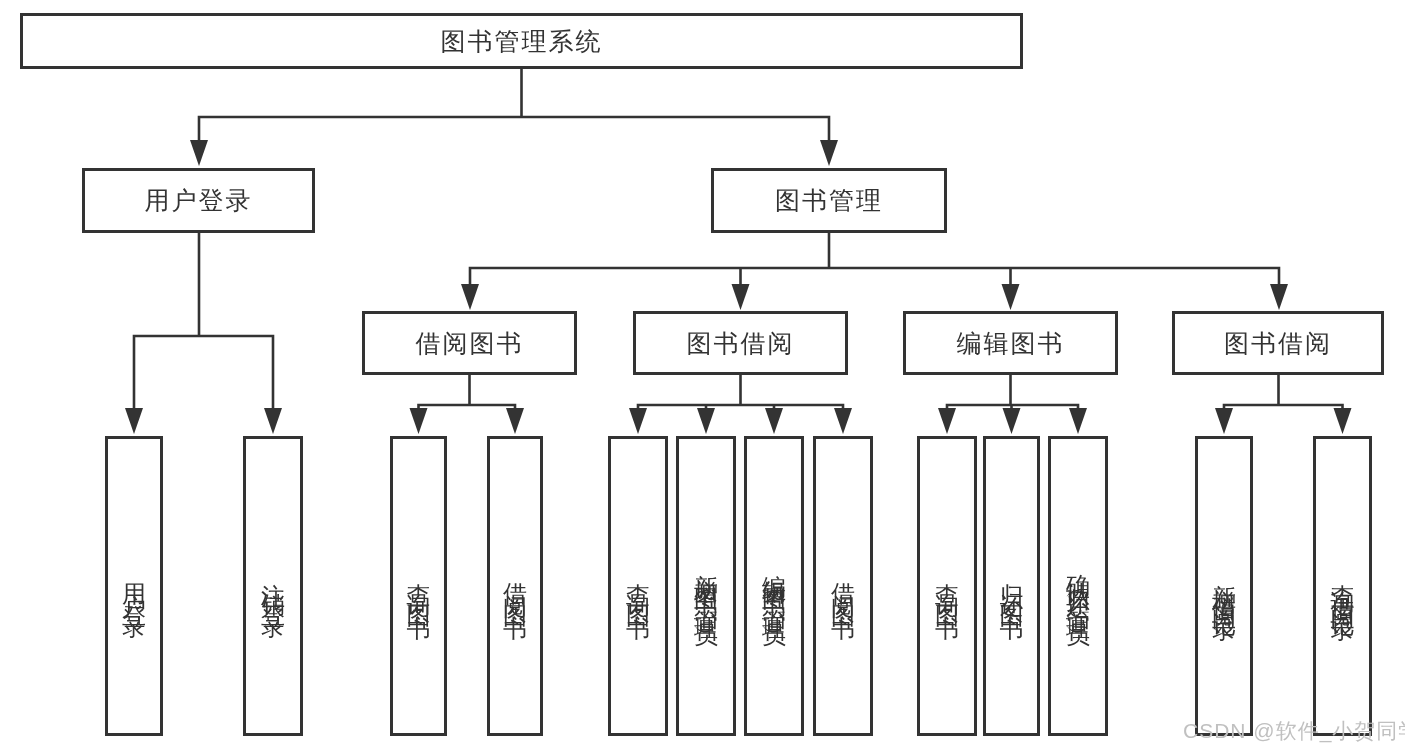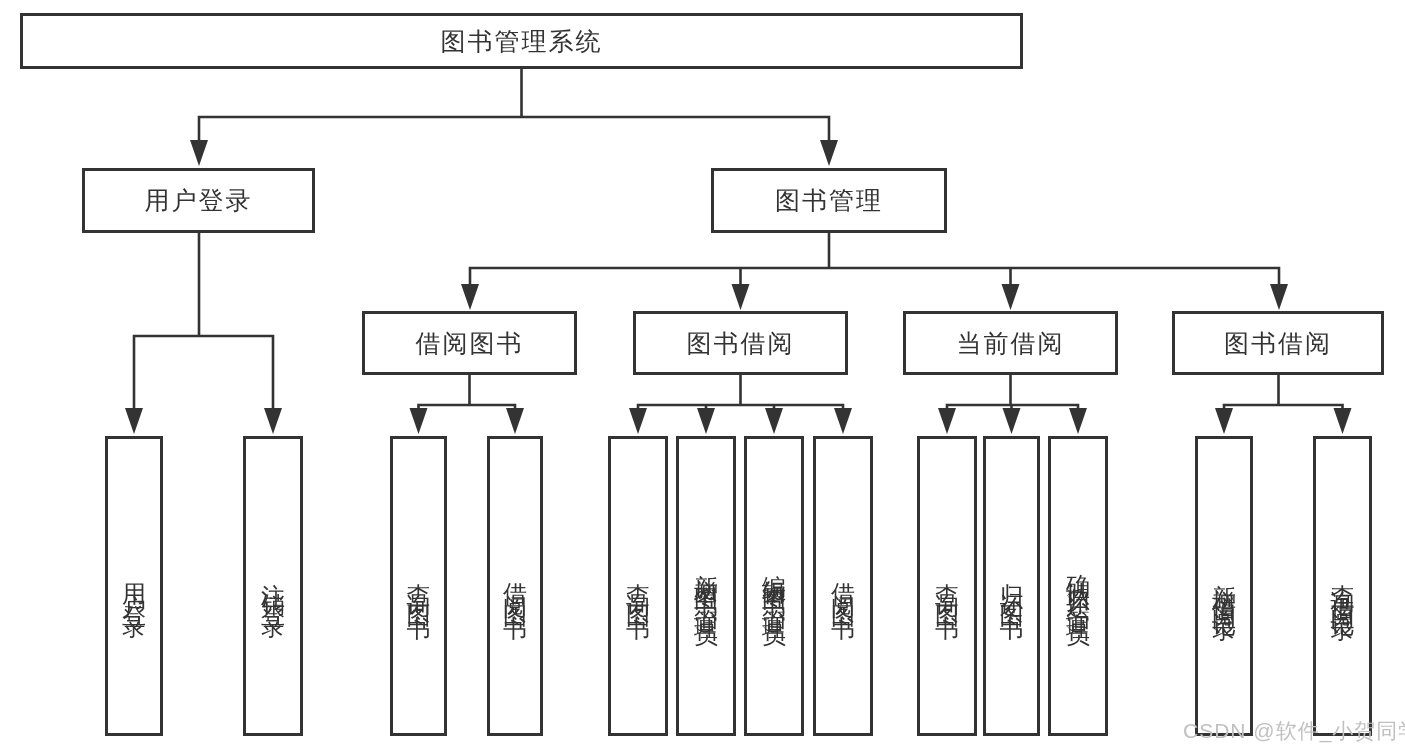--- a/index.html
+++ b/index.html
@@ -76,21 +76,21 @@
     <use href="#ah" transform="translate(1342.5,434)"></use>
   </svg>
 
   <div class="node" style="left:20px;top:13px;width:1003px;height:56px">图书管理系统</div>
 
   <div class="node" style="left:82px;top:168px;width:233px;height:65px">用户登录</div>
   <div class="node" style="left:711px;top:168px;width:236px;height:65px">图书管理</div>
 
   <div class="node" style="left:362px;top:311px;width:215px;height:64px">借阅图书</div>
   <div class="node" style="left:633px;top:311px;width:215px;height:64px">图书借阅</div>
-  <div class="node" style="left:903px;top:311px;width:215px;height:64px">当前借阅</div>
+  <div class="node" style="left:903px;top:311px;width:215px;height:64px">编辑图书</div>
   <div class="node" style="left:1172px;top:311px;width:212px;height:64px">图书借阅</div>
 
   <div class="leaf wide" style="left:105px;width:58px">用户登录</div>
   <div class="leaf wide" style="left:243px;width:60px">注销登录</div>
 
   <div class="leaf wide" style="left:390px;width:57px">查询图书</div>
   <div class="leaf wide" style="left:487px;width:56px">借阅图书</div>
 
   <div class="leaf wide" style="left:608px;width:60px">查询图书</div>
   <div class="leaf" style="left:676px;width:60px">新增图书（管理员）</div>

